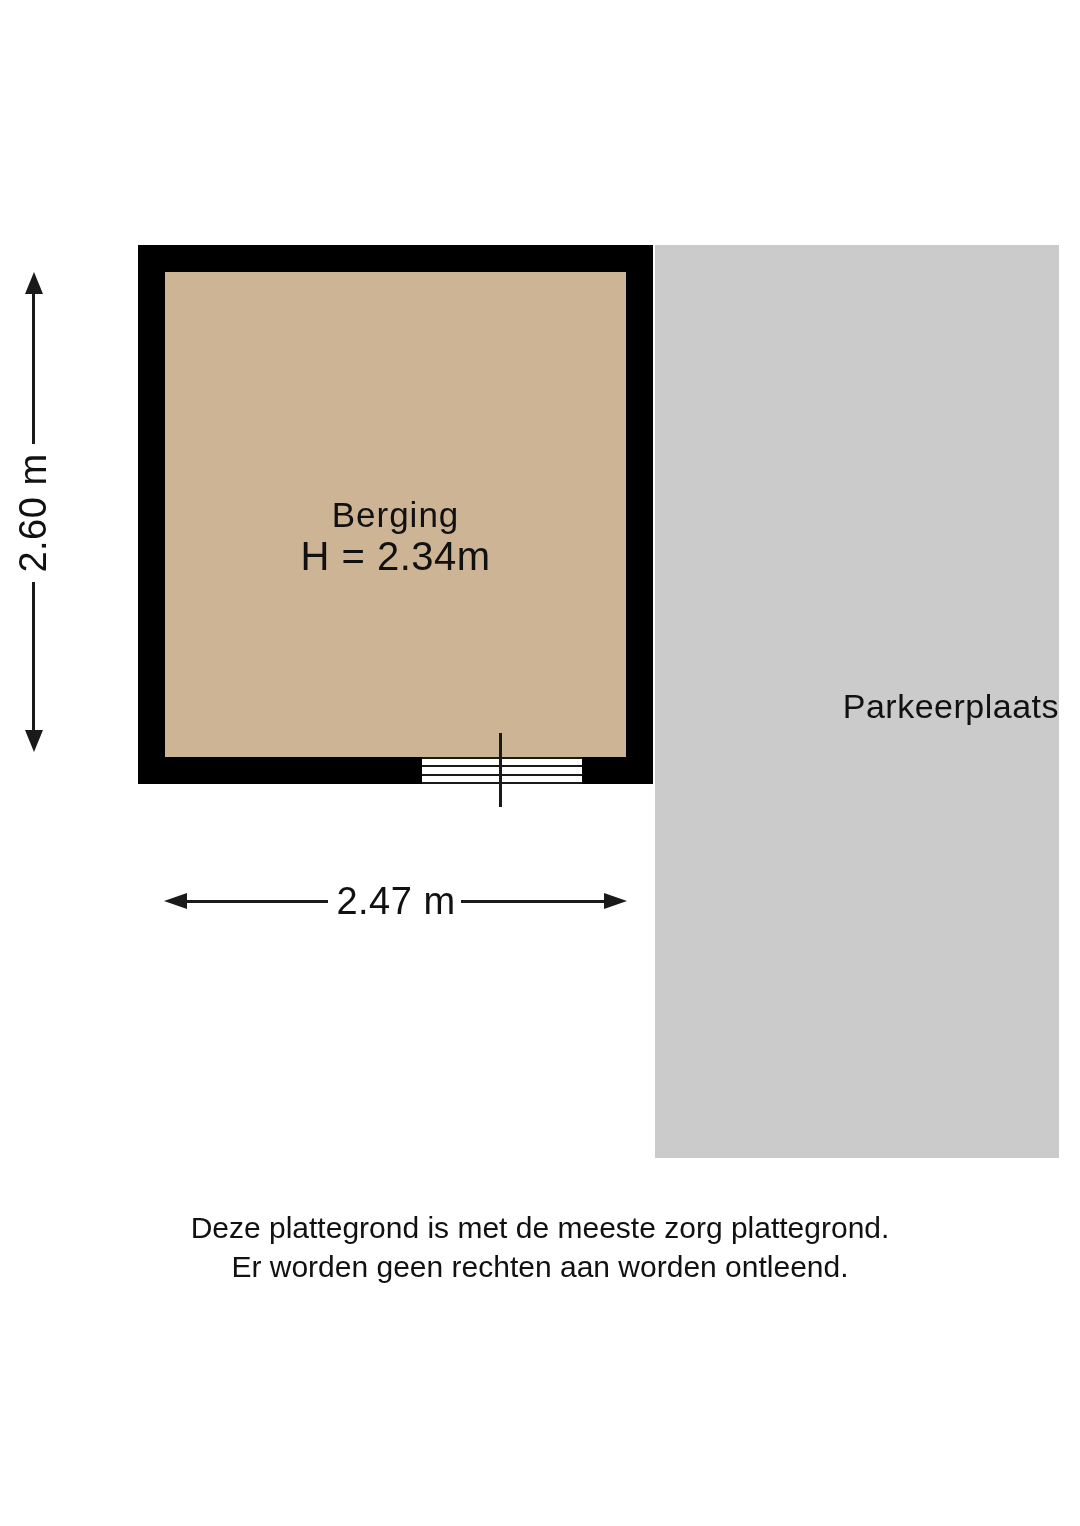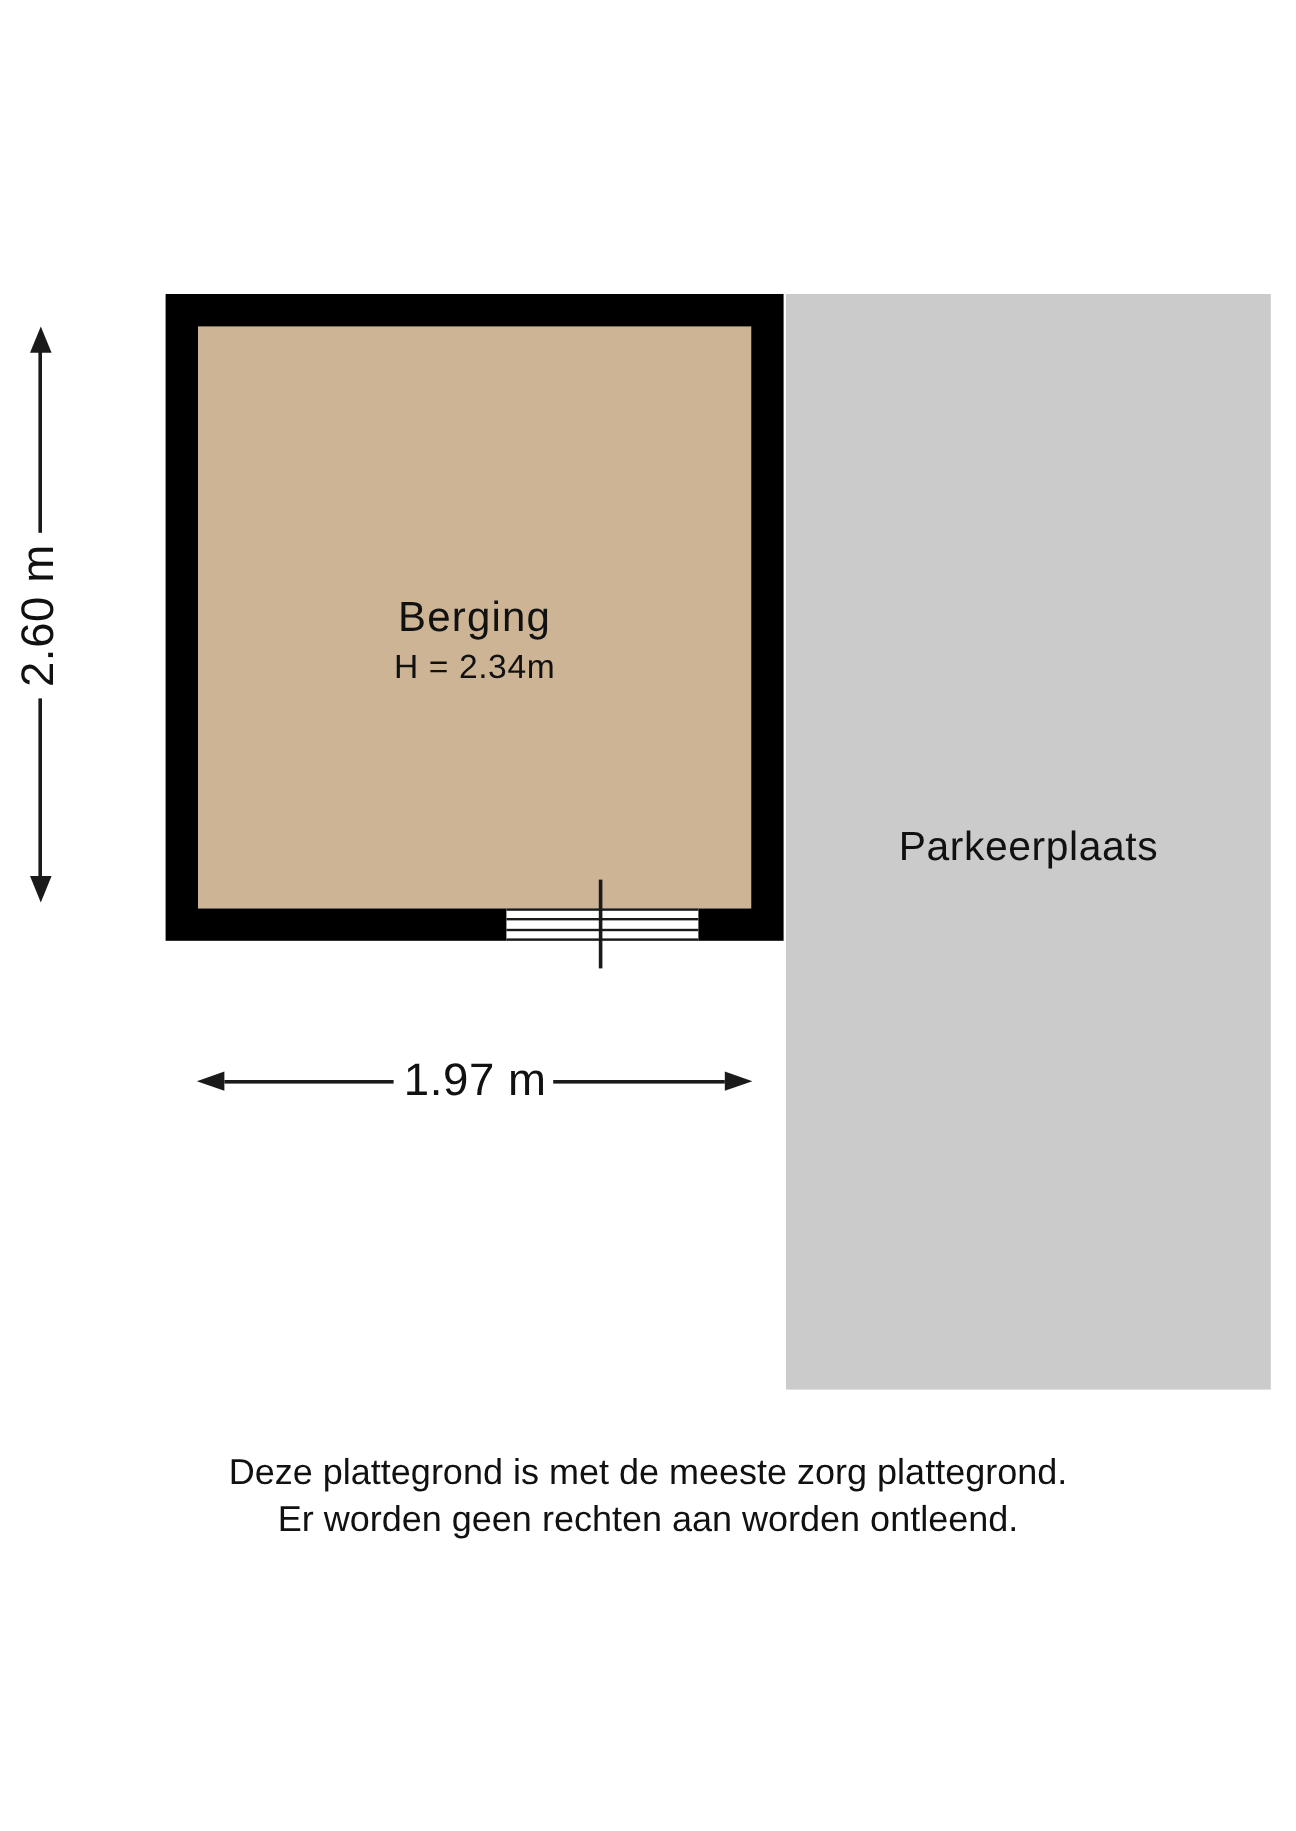--- a/index.html
+++ b/index.html
@@ -29,20 +29,21 @@
   .parking-label-wrap {
     left: 655px;
     top: 686px;
     width: 404px;
     text-align: center;
   }
   .parking-label {
     font-size: 34px;
     line-height: 40px;
     letter-spacing: 0.5px;
+    text-align: right;
   }
 
   
   .room {
     left: 138px;
     top: 245px;
     width: 515px;
     height: 539px;
     box-sizing: border-box;
     border: 27px solid var(--wall, #000000);
@@ -54,21 +55,21 @@
     top: 494px;
     width: 515px;
     text-align: center;
   }
   .room-name {
     font-size: 35px;
     line-height: 42px;
     letter-spacing: 1px;
   }
   .room-height {
-    font-size: 28px;
+    font-size: 40px;
     line-height: 36px;
     margin-top: 2px;
     letter-spacing: 0.5px;
   }
 
   
   .door {
     left: 422px;
     top: 757px;
     width: 160px;
@@ -184,21 +185,21 @@
     <div class="abs arrow arrow-up"></div>
     <div class="abs dim-line dim-v-seg s1"></div>
     <div class="abs dim-label dim-label-v">2.60 m</div>
     <div class="abs dim-line dim-v-seg s2"></div>
     <div class="abs arrow arrow-down"></div>
   </div>
 
   <div>
     <div class="abs arrow arrow-left"></div>
     <div class="abs dim-line dim-h-seg s1"></div>
-    <div class="abs dim-label dim-label-h">1.97 m</div>
+    <div class="abs dim-label dim-label-h">2.47 m</div>
     <div class="abs dim-line dim-h-seg s2"></div>
     <div class="abs arrow arrow-right"></div>
   </div>
 
   <div class="abs disclaimer">
     <div>Deze plattegrond is met de meeste zorg plattegrond.</div>
     <div>Er worden geen rechten aan worden ontleend.</div>
   </div>
 
 </div>

